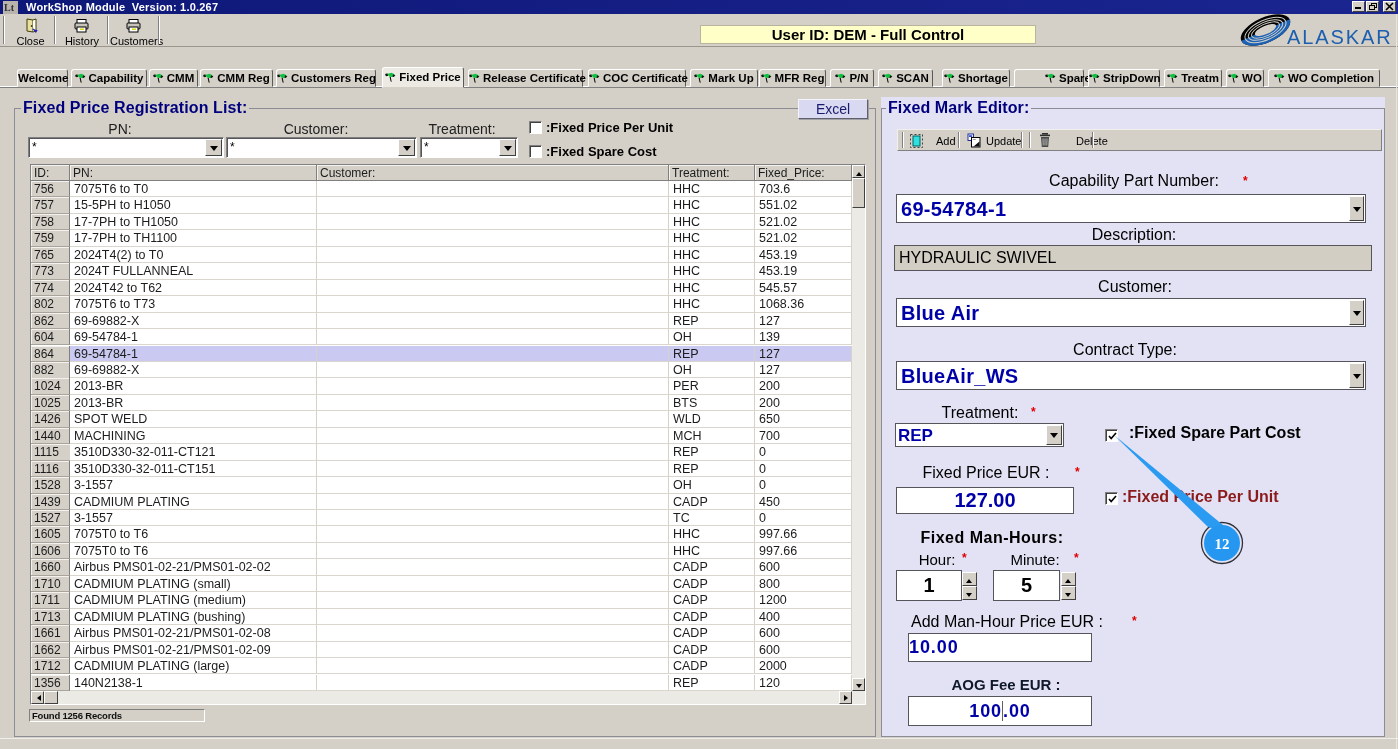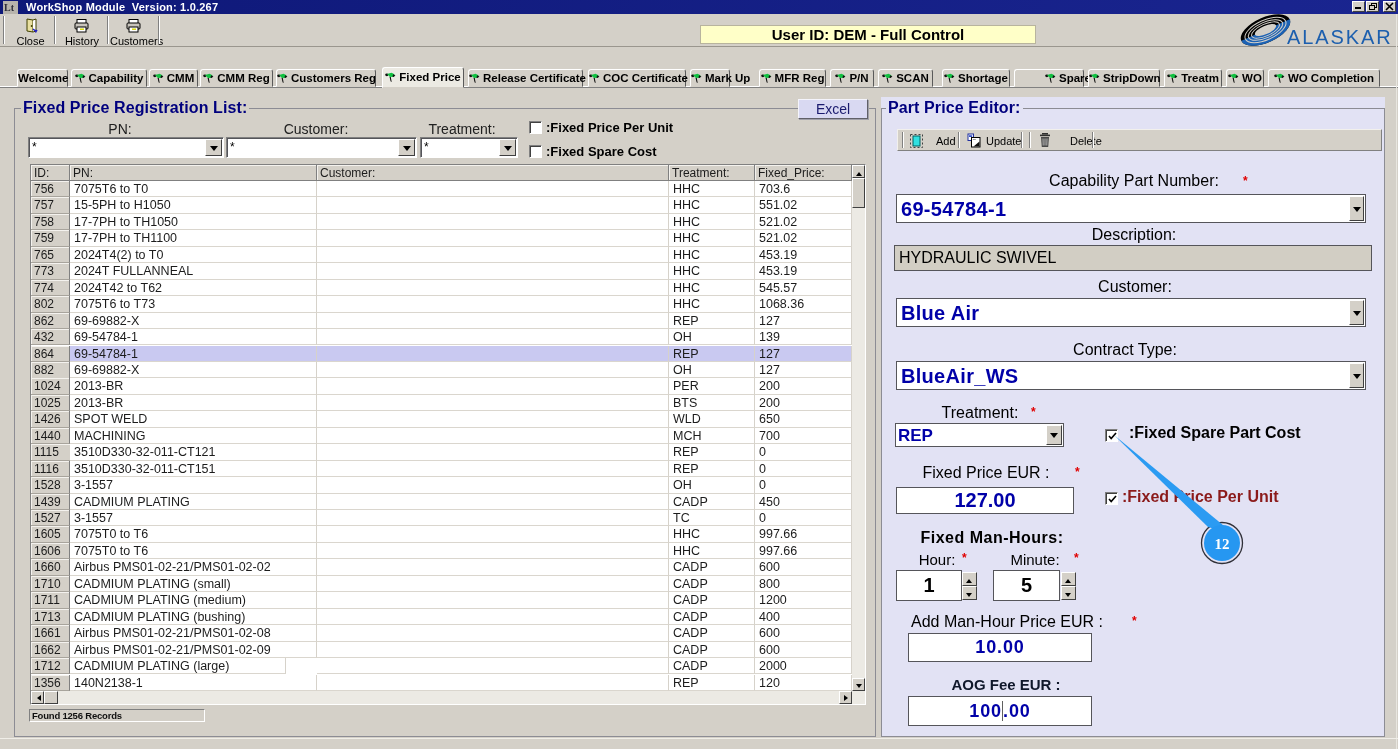--- a/index.html
+++ b/index.html
@@ -186,21 +186,21 @@
         <path d="M4.6 4.6 L5.6 5.4 L5.2 6.2 Z" fill="#056025"></path>
         <path d="M5.2 5 L5.8 8.2 L6.4 9.6" stroke="#101010" stroke-width="1.1" fill="none"></path>
       </svg>Release Certificate</div>
     <div class="tab" style="left:588px;width:98px;position:absolute;text-align:center;"><svg width="11" height="11" viewBox="0 0 11 11">
         <ellipse cx="1.8" cy="2.8" rx="1.6" ry="1.4" fill="#101010"></ellipse>
         <path d="M2 2 L6.5 0.8 L9.5 2.2 L8.5 4.8 L5 5 Z" fill="#10C040"></path>
         <path d="M8.2 2.2 L10.4 3.4 L8.6 5 L7.4 4.4 Z" fill="#101010"></path>
         <path d="M4.6 4.6 L5.6 5.4 L5.2 6.2 Z" fill="#056025"></path>
         <path d="M5.2 5 L5.8 8.2 L6.4 9.6" stroke="#101010" stroke-width="1.1" fill="none"></path>
       </svg>COC Certificate</div>
-    <div class="tab" style="left:690px;width:40px;position:absolute;text-align:center;"><svg width="11" height="11" viewBox="0 0 11 11">
+    <div class="tab" style="left:690px;width:68px;position:absolute;text-align:center;"><svg width="11" height="11" viewBox="0 0 11 11">
         <ellipse cx="1.8" cy="2.8" rx="1.6" ry="1.4" fill="#101010"></ellipse>
         <path d="M2 2 L6.5 0.8 L9.5 2.2 L8.5 4.8 L5 5 Z" fill="#10C040"></path>
         <path d="M8.2 2.2 L10.4 3.4 L8.6 5 L7.4 4.4 Z" fill="#101010"></path>
         <path d="M4.6 4.6 L5.6 5.4 L5.2 6.2 Z" fill="#056025"></path>
         <path d="M5.2 5 L5.8 8.2 L6.4 9.6" stroke="#101010" stroke-width="1.1" fill="none"></path>
       </svg>Mark Up</div>
     <div class="tab" style="left:759px;width:67px;position:absolute;text-align:center;"><svg width="11" height="11" viewBox="0 0 11 11">
         <ellipse cx="1.8" cy="2.8" rx="1.6" ry="1.4" fill="#101010"></ellipse>
         <path d="M2 2 L6.5 0.8 L9.5 2.2 L8.5 4.8 L5 5 Z" fill="#10C040"></path>
         <path d="M8.2 2.2 L10.4 3.4 L8.6 5 L7.4 4.4 Z" fill="#101010"></path>
@@ -337,21 +337,21 @@
     <div class="abs idcell" style="left:31px;top:296.15px;width:39px;height:16.45px;">802</div>
     <div class="abs dcell" style="left:70px;top:296.15px;width:247px;height:16.45px;">7075T6 to T73</div>
     <div class="abs dcell" style="left:317px;top:296.15px;width:352px;height:16.45px;"></div>
     <div class="abs dcell" style="left:669px;top:296.15px;width:86px;height:16.45px;">HHC</div>
     <div class="abs dcell" style="left:755px;top:296.15px;width:97px;height:16.45px;">1068.36</div>
     <div class="abs idcell" style="left:31px;top:312.6px;width:39px;height:16.45px;">862</div>
     <div class="abs dcell" style="left:70px;top:312.6px;width:247px;height:16.45px;">69-69882-X</div>
     <div class="abs dcell" style="left:317px;top:312.6px;width:352px;height:16.45px;"></div>
     <div class="abs dcell" style="left:669px;top:312.6px;width:86px;height:16.45px;">REP</div>
     <div class="abs dcell" style="left:755px;top:312.6px;width:97px;height:16.45px;">127</div>
-    <div class="abs idcell" style="left:31px;top:329.04999999999995px;width:39px;height:16.45px;">432</div>
+    <div class="abs idcell" style="left:31px;top:329.04999999999995px;width:39px;height:16.45px;">604</div>
     <div class="abs dcell" style="left:70px;top:329.04999999999995px;width:247px;height:16.45px;">69-54784-1</div>
     <div class="abs dcell" style="left:317px;top:329.04999999999995px;width:352px;height:16.45px;"></div>
     <div class="abs dcell" style="left:669px;top:329.04999999999995px;width:86px;height:16.45px;">OH</div>
     <div class="abs dcell" style="left:755px;top:329.04999999999995px;width:97px;height:16.45px;">139</div>
     <div class="abs idcell" style="left:31px;top:345.5px;width:39px;height:16.45px;">864</div>
     <div class="abs dcell sel" style="left:70px;top:345.5px;width:247px;height:16.45px;">69-54784-1</div>
     <div class="abs dcell sel" style="left:317px;top:345.5px;width:352px;height:16.45px;"></div>
     <div class="abs dcell sel" style="left:669px;top:345.5px;width:86px;height:16.45px;">REP</div>
     <div class="abs dcell sel" style="left:755px;top:345.5px;width:97px;height:16.45px;">127</div>
     <div class="abs idcell" style="left:31px;top:361.95px;width:39px;height:18px;">882</div>
@@ -438,21 +438,21 @@
     <div class="abs dcell" style="left:70px;top:625.15px;width:247px;height:16.45px;">Airbus PMS01-02-21/PMS01-02-08</div>
     <div class="abs dcell" style="left:317px;top:625.15px;width:352px;height:16.45px;"></div>
     <div class="abs dcell" style="left:669px;top:625.15px;width:86px;height:16.45px;">CADP</div>
     <div class="abs dcell" style="left:755px;top:625.15px;width:97px;height:16.45px;">600</div>
     <div class="abs idcell" style="left:31px;top:641.5999999999999px;width:39px;height:16.45px;">1662</div>
     <div class="abs dcell" style="left:70px;top:641.5999999999999px;width:247px;height:16.45px;">Airbus PMS01-02-21/PMS01-02-09</div>
     <div class="abs dcell" style="left:317px;top:641.5999999999999px;width:352px;height:16.45px;"></div>
     <div class="abs dcell" style="left:669px;top:641.5999999999999px;width:86px;height:16.45px;">CADP</div>
     <div class="abs dcell" style="left:755px;top:641.5999999999999px;width:97px;height:16.45px;">600</div>
     <div class="abs idcell" style="left:31px;top:658.05px;width:39px;height:16.45px;">1712</div>
-    <div class="abs dcell" style="left:70px;top:658.05px;width:216px;height:16.45px;">CADMIUM PLATING (large)</div>
+    <div class="abs dcell" style="left:70px;top:658.05px;width:247px;height:16.45px;">CADMIUM PLATING (large)</div>
     <div class="abs dcell" style="left:317px;top:658.05px;width:352px;height:16.45px;"></div>
     <div class="abs dcell" style="left:669px;top:658.05px;width:86px;height:16.45px;">CADP</div>
     <div class="abs dcell" style="left:755px;top:658.05px;width:97px;height:16.45px;">2000</div>
     <div class="abs idcell" style="left:31px;top:674.5px;width:39px;height:16.45px;">1356</div>
     <div class="abs dcell" style="left:70px;top:674.5px;width:247px;height:16.45px;">140N2138-1</div>
     <div class="abs dcell" style="left:317px;top:674.5px;width:352px;height:16.45px;"></div>
     <div class="abs dcell" style="left:669px;top:674.5px;width:86px;height:16.45px;">REP</div>
     <div class="abs dcell" style="left:755px;top:674.5px;width:97px;height:16.45px;">120</div>
     <div class="abs" style="left:852px;top:165px;width:13px;height:526px;background:#ECEAE4;"></div>
     <div class="abs sbtn" style="left:852px;top:165px;width:13px;height:13px;">
@@ -473,21 +473,21 @@
   </div>
 
 <div class="abs" style="left:29px;top:709px;width:176px;height:13px;background:#D4D0C8;border:1px solid;border-color:#808080 #fff #fff #808080;font-size:9.5px;font-weight:bold;color:#101010;padding-left:2px;line-height:12px;letter-spacing:-0.2px;">Found 1256 Records</div>
 
 <div class="abs" style="left:1396px;top:14px;width:1px;height:735px;background:#e8e6e0;"></div>
 
 <div class="abs" style="left:0;top:738px;width:1398px;height:1px;background:#f0eee8;"></div>
 
 <div class="abs" id="rpanel"></div>
 <div class="abs" id="rborder"></div>
-<div class="abs gtitle" style="left:886px;top:99px;background:#E2E2F4;">Part Price Editor:</div>
+<div class="abs gtitle" style="left:886px;top:99px;background:#E2E2F4;">Fixed Mark Editor:</div>
 
 <div class="abs" id="etb">
  <div class="etbsep" style="left:4px;"></div>
  <svg style="position:absolute;left:11px;top:3px;" width="16" height="16" viewBox="0 0 16 16">
       <rect x="4" y="3" width="7" height="10" fill="#30E0E0" stroke="#006060"></rect>
       <g stroke="#404040" stroke-dasharray="2 2">
         <rect x="1.5" y="1.5" width="12" height="13" fill="none"></rect>
       </g>
     </svg>
  <div class="etxt" style="left:38px;">Add</div>
@@ -501,21 +501,21 @@
     </svg>
  <div class="etxt" style="left:88px;">Update</div>
  <div class="etbsep" style="left:123px;"></div>
  <div class="etbsep" style="left:131px;"></div>
  <svg style="position:absolute;left:140px;top:2px;" width="16" height="16" viewBox="0 0 16 16">
       <rect x="4" y="1" width="6" height="1.6" fill="#303030"></rect>
       <rect x="2" y="2.6" width="10" height="1.6" fill="#303030"></rect>
       <path d="M3 5 L11 5 L10.2 15 L3.8 15 Z" fill="#484848"></path>
       <path d="M5 6.5 L5.2 13.5 M7 6.5 L7 13.5 M9 6.5 L8.8 13.5" stroke="#d0d0d0" stroke-width="0.8"></path>
     </svg>
- <div class="etxt" style="left:160px;padding-left:12px;">Delete</div>
+ <div class="etxt" style="left:166px;padding-left:12px;">Delete</div>
  <div class="etbsep" style="left:194px;"></div>
 </div>
 
 <div class="abs clabel" style="left:959px;top:172px;">Capability Part Number:</div>
 <div class="abs star" style="left:1243px;top:174px;">*</div>
 <div class="abs efield" style="left:896px;top:194px;width:470px;height:29px;">
  <div class="abs bigval" style="left:4px;top:3px;">69-54784-1</div>
  <div class="dropbtn" style="width:15px;"></div>
 </div>
 
@@ -579,21 +579,21 @@
  <div class="spinbtn" style="top:0;">
       <div class="arrow" style="left:3px;top:3px;border-bottom:4px solid #000;"></div>
     </div>
  <div class="spinbtn" style="top:14px;">
       <div class="arrow" style="left:3px;top:6px;border-top:4px solid #000;"></div>
     </div>
 </div>
 
 <div class="abs clabel" style="left:832px;top:613px;">Add Man-Hour Price EUR :</div>
 <div class="abs star" style="left:1132px;top:614px;">*</div>
-<div class="abs efield" style="left:908px;top:633px;width:184px;height:29px;text-align:center;font-size:18px;font-weight:bold;color:#0000A8;line-height:27px;letter-spacing:0.9px;">10.00</div>
+<div class="abs efield" style="left:908px;top:633px;width:184px;height:29px;text-align:left;font-size:18px;font-weight:bold;color:#0000A8;line-height:27px;letter-spacing:0.9px;">10.00</div>
 
 <div class="abs" style="left:831px;top:676px;font-size:15px;font-weight:bold;color:#0f172a;width:350px;text-align:center;">AOG Fee EUR :</div>
 <div class="abs efield" style="left:908px;top:696px;width:184px;height:30px;text-align:center;font-size:18px;font-weight:bold;color:#0000A8;line-height:28px;letter-spacing:0.9px;">10<span style="border-right:1px solid #606060;">0</span>.00</div>
 
 <svg class="abs" style="left:1090px;top:425px;z-index:10;" width="170" height="145" viewBox="0 0 170 145">
  <circle cx="132" cy="118" r="20.5" fill="none" stroke="#303038" stroke-width="1.3"></circle>
  <polygon points="24,10 118,102 145,110" fill="#2B9BF2"></polygon>
  <circle cx="132" cy="118" r="18" fill="#2697F1"></circle>
  <text x="132" y="124" font-size="15" font-weight="bold" font-family="Liberation Serif" fill="#fff" text-anchor="middle">12</text>
 </svg>

